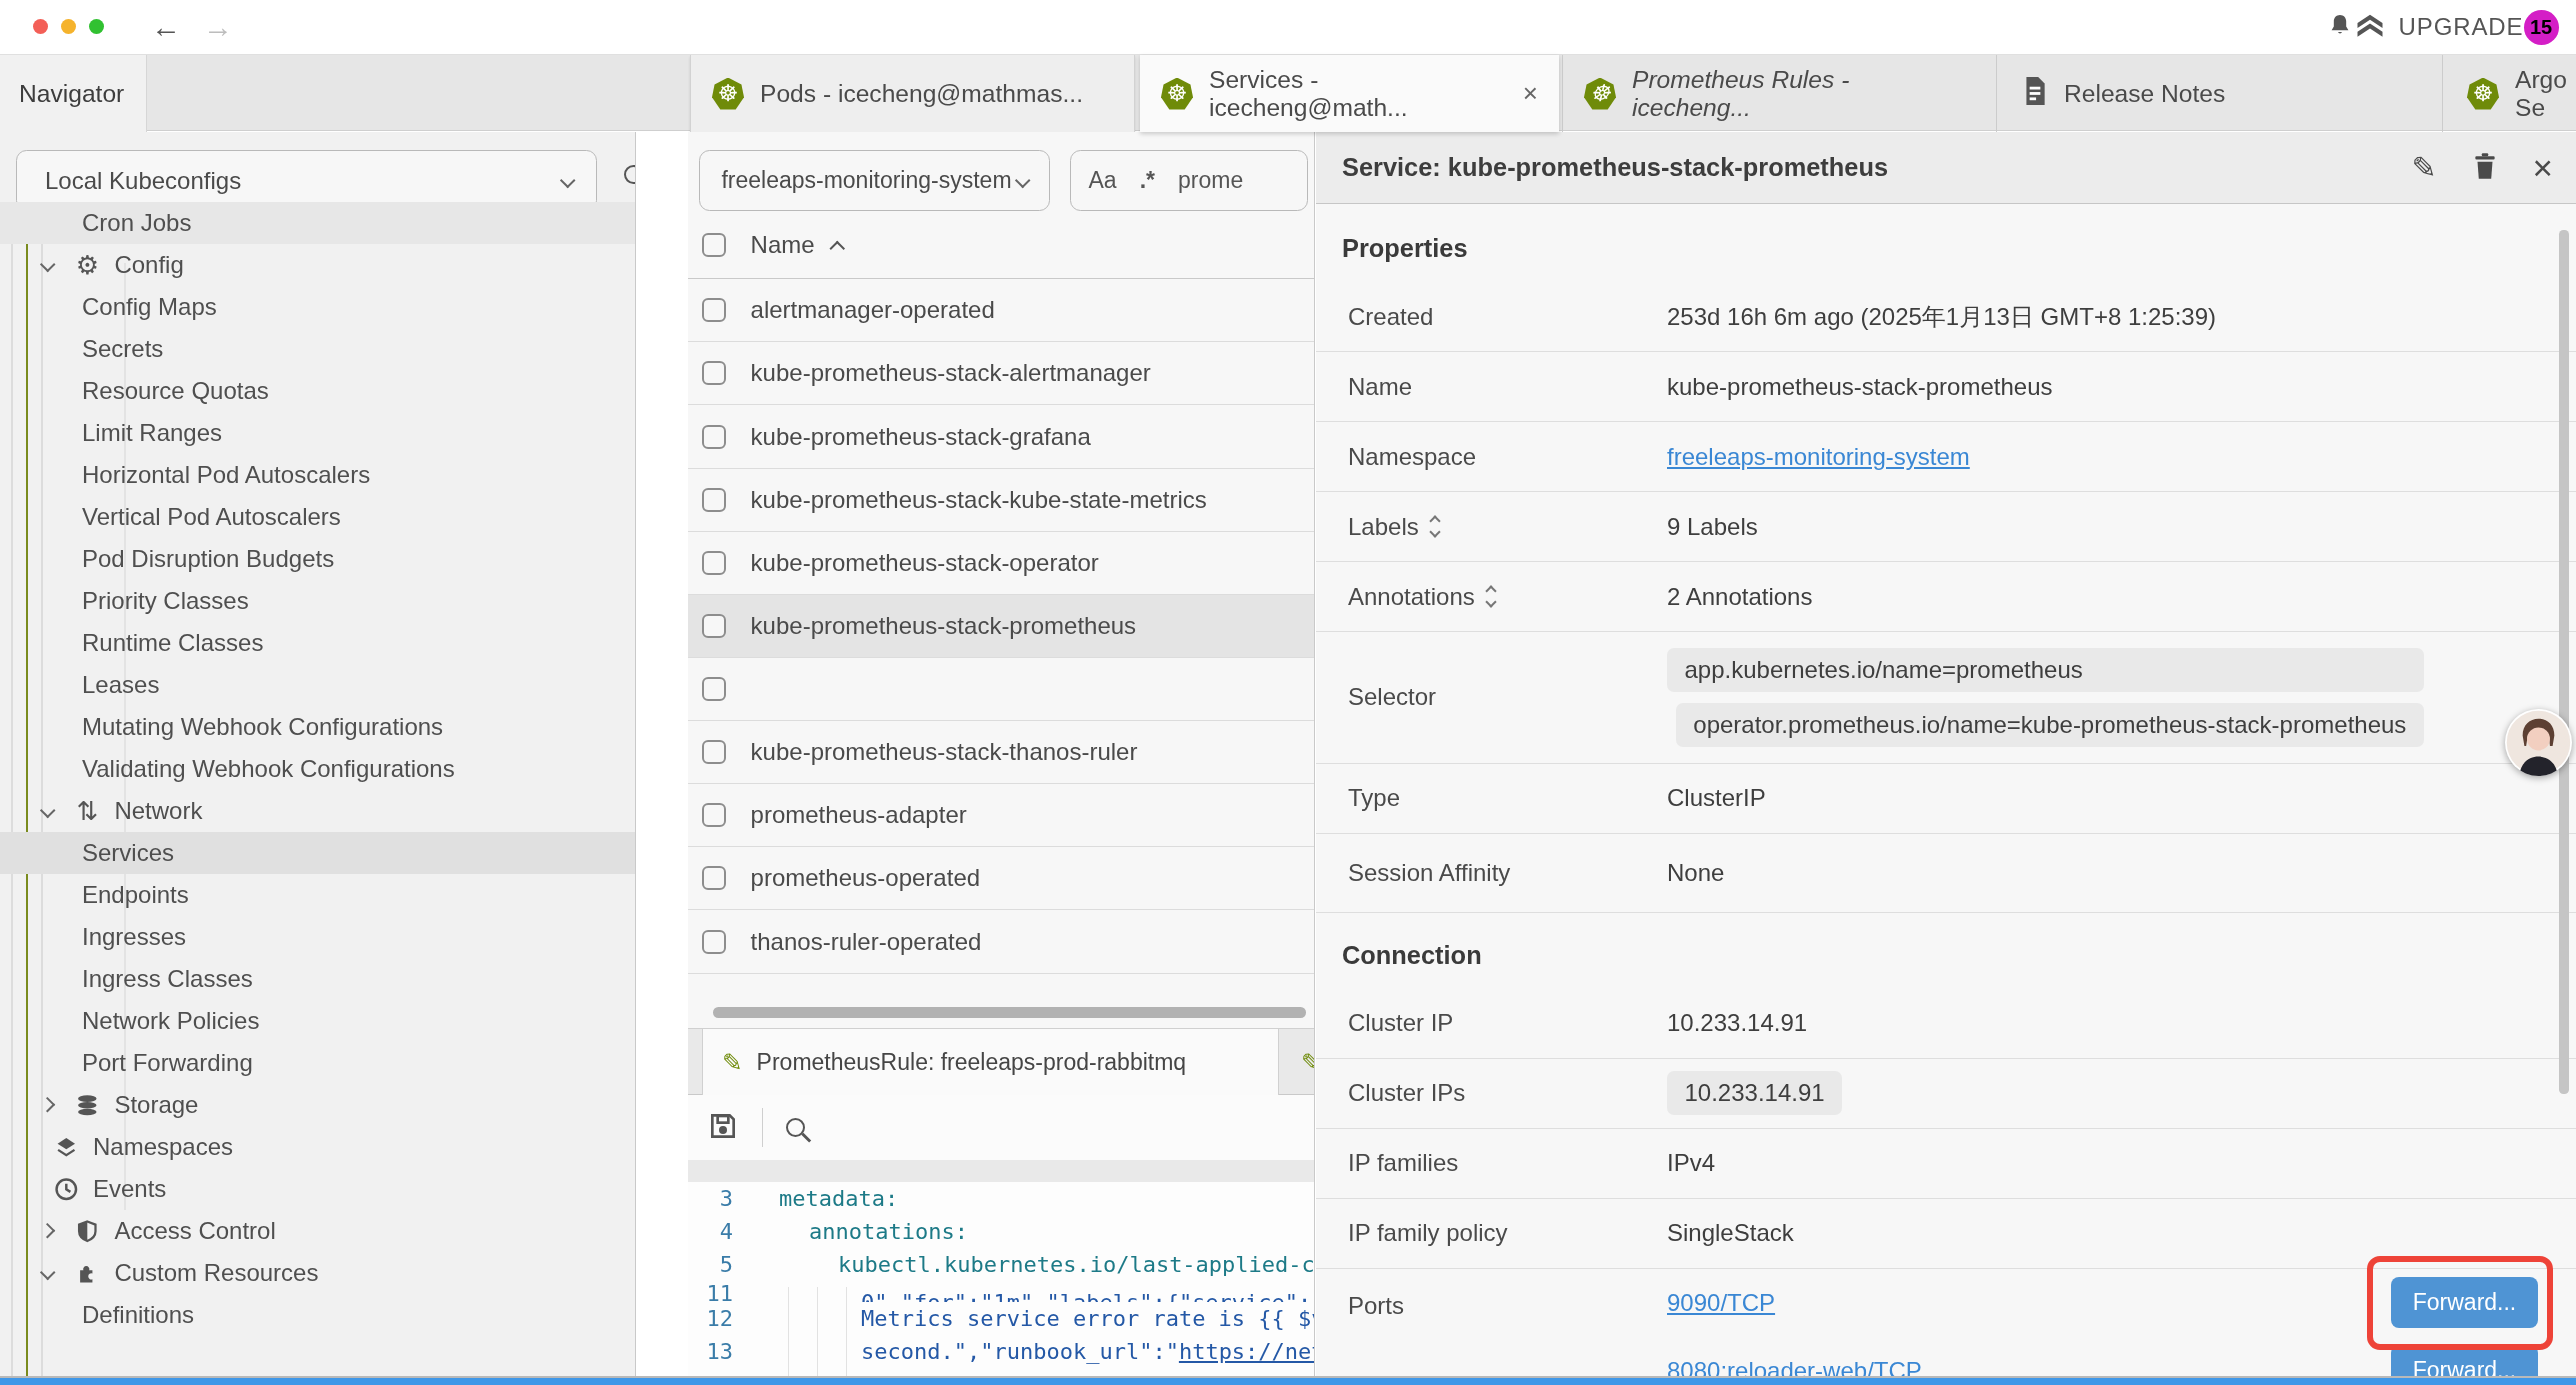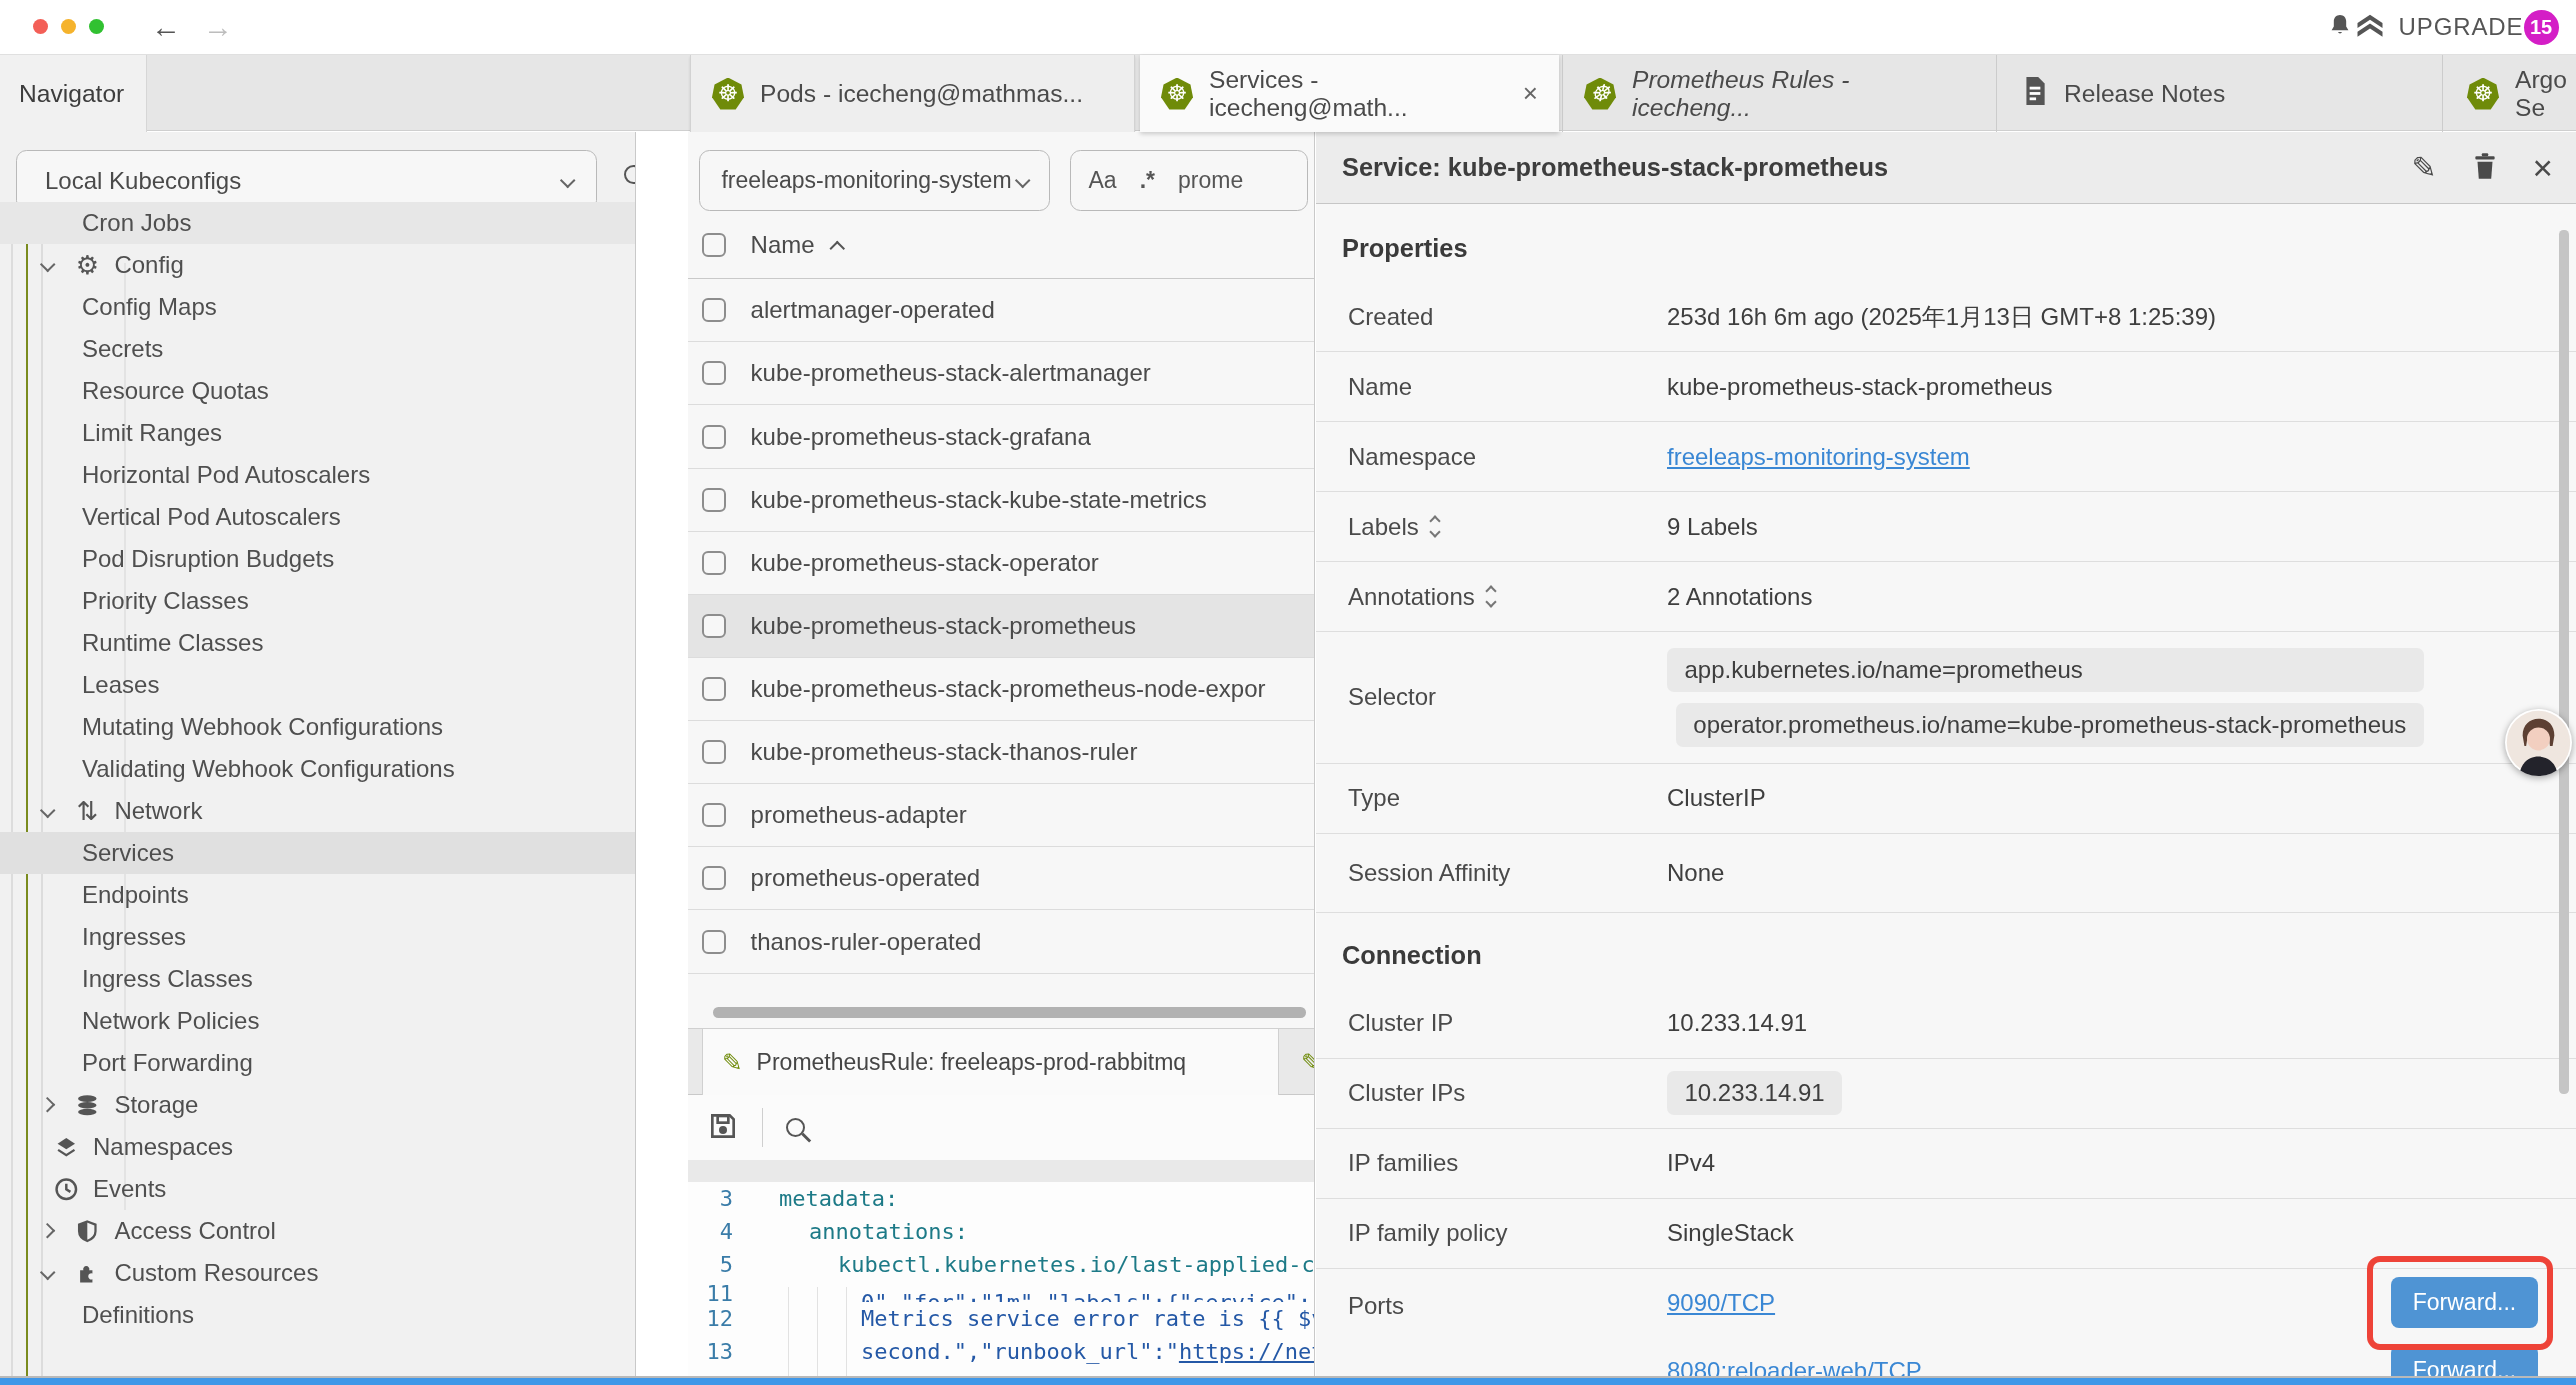--- a/index.html
+++ b/index.html
@@ -5,21 +5,21 @@
   * { margin:0; padding:0; box-sizing:border-box; }
   html,body { width:2576px; height:1385px; overflow:hidden; }
   body { font-family:"Liberation Sans", sans-serif; background:#fff; position:relative; color:#4a4a4a; }
   .abs { position:absolute; }
 
   
   #titlebar { position:absolute; left:0; top:0; width:2576px; height:54px; background:#ffffff; }
   .tl-dot { width:15px; height:15px; border-radius:50%; display:inline-block; }
   .nav-arrow { font-size:30px; line-height:54px; }
   #tb-right { position:absolute; right:17.5px; top:0; height:54px; display:flex; align-items:center; }
-  #upgrade-badge { width:35px; height:35px; border-radius:50%; background:#d41ec6; color:#ffffff; font-size:20px; font-weight:bold; display:flex; align-items:center; justify-content:center; }
+  #upgrade-badge { width:35px; height:35px; border-radius:50%; background:#d41ec6; color:#000000; font-size:20px; font-weight:bold; display:flex; align-items:center; justify-content:center; }
   .upg-label { font-size:24px; color:#555; letter-spacing:0.9px; }
 
   
   #tabstrip { position:absolute; left:0; top:54px; width:2576px; height:77px; background:#e6e6e6; border-bottom:0.9px solid #cfcfcf; border-top:0.9px solid #e0e0e0; }
   .tab { position:absolute; top:0; height:77px; display:flex; align-items:center; padding:0 21px; gap:16px; font-size:24.6px; color:#4a4a4a; }
   .tab.inactive { background:#eeeeee; border-right:0.9px solid #d2d2d2; border-left:0.9px solid #d2d2d2; box-shadow:0 1.8px 2.6px rgba(0,0,0,.12); }
   .tab.active { background:#fafafa; box-shadow:0 1.8px 4.4px rgba(0,0,0,.18); z-index:2; }
   .tab.plain { background:transparent; border-right:0.9px solid #cccccc; }
   .k8icon { width:32px; height:32px; flex:none; background:#6f8b09; clip-path:polygon(50% 0%,92% 22%,100% 62%,74% 100%,26% 100%,0% 62%,8% 22%); color:#fff; font-size:23px; display:flex; align-items:center; justify-content:center; }
   .tab-close { font-size:26px; color:#666; margin-left:8.8px; }
@@ -340,21 +340,20 @@
   <div class="row" style="top:400px">
       <span class="checkbox"></span>
       <span class="row-label">kube-prometheus-stack-operator</span>
     </div>
   <div class="row selected" style="top:463px">
       <span class="checkbox"></span>
       <span class="row-label">kube-prometheus-stack-prometheus</span>
     </div>
   <div class="row" style="top:526px">
       <span class="checkbox"></span>
-      <span class="row-label">kube-prometheus-stack-prometheus-node-expor</span>
     </div>
   <div class="row" style="top:589px">
       <span class="checkbox"></span>
       <span class="row-label">kube-prometheus-stack-thanos-ruler</span>
     </div>
   <div class="row" style="top:652px">
       <span class="checkbox"></span>
       <span class="row-label">prometheus-adapter</span>
     </div>
   <div class="row" style="top:715px">

